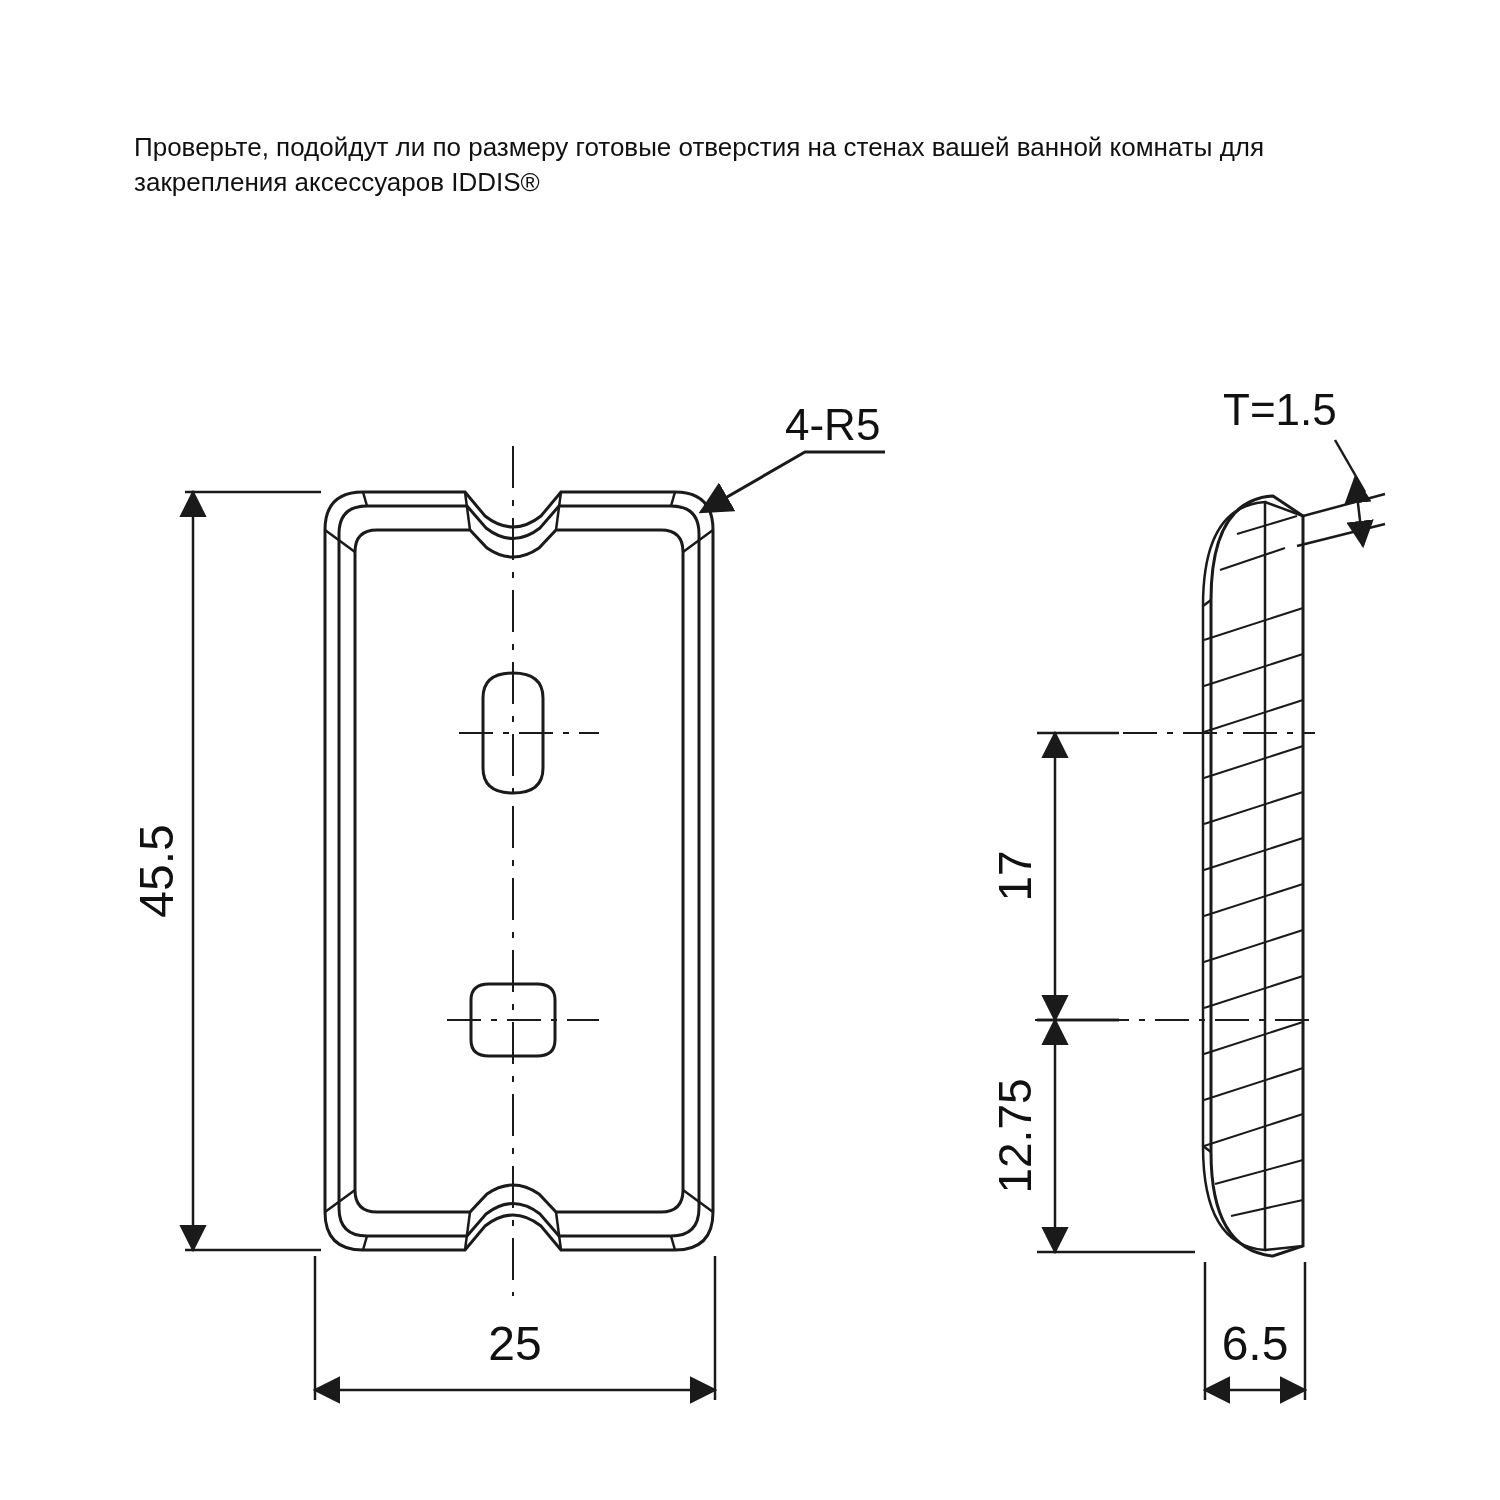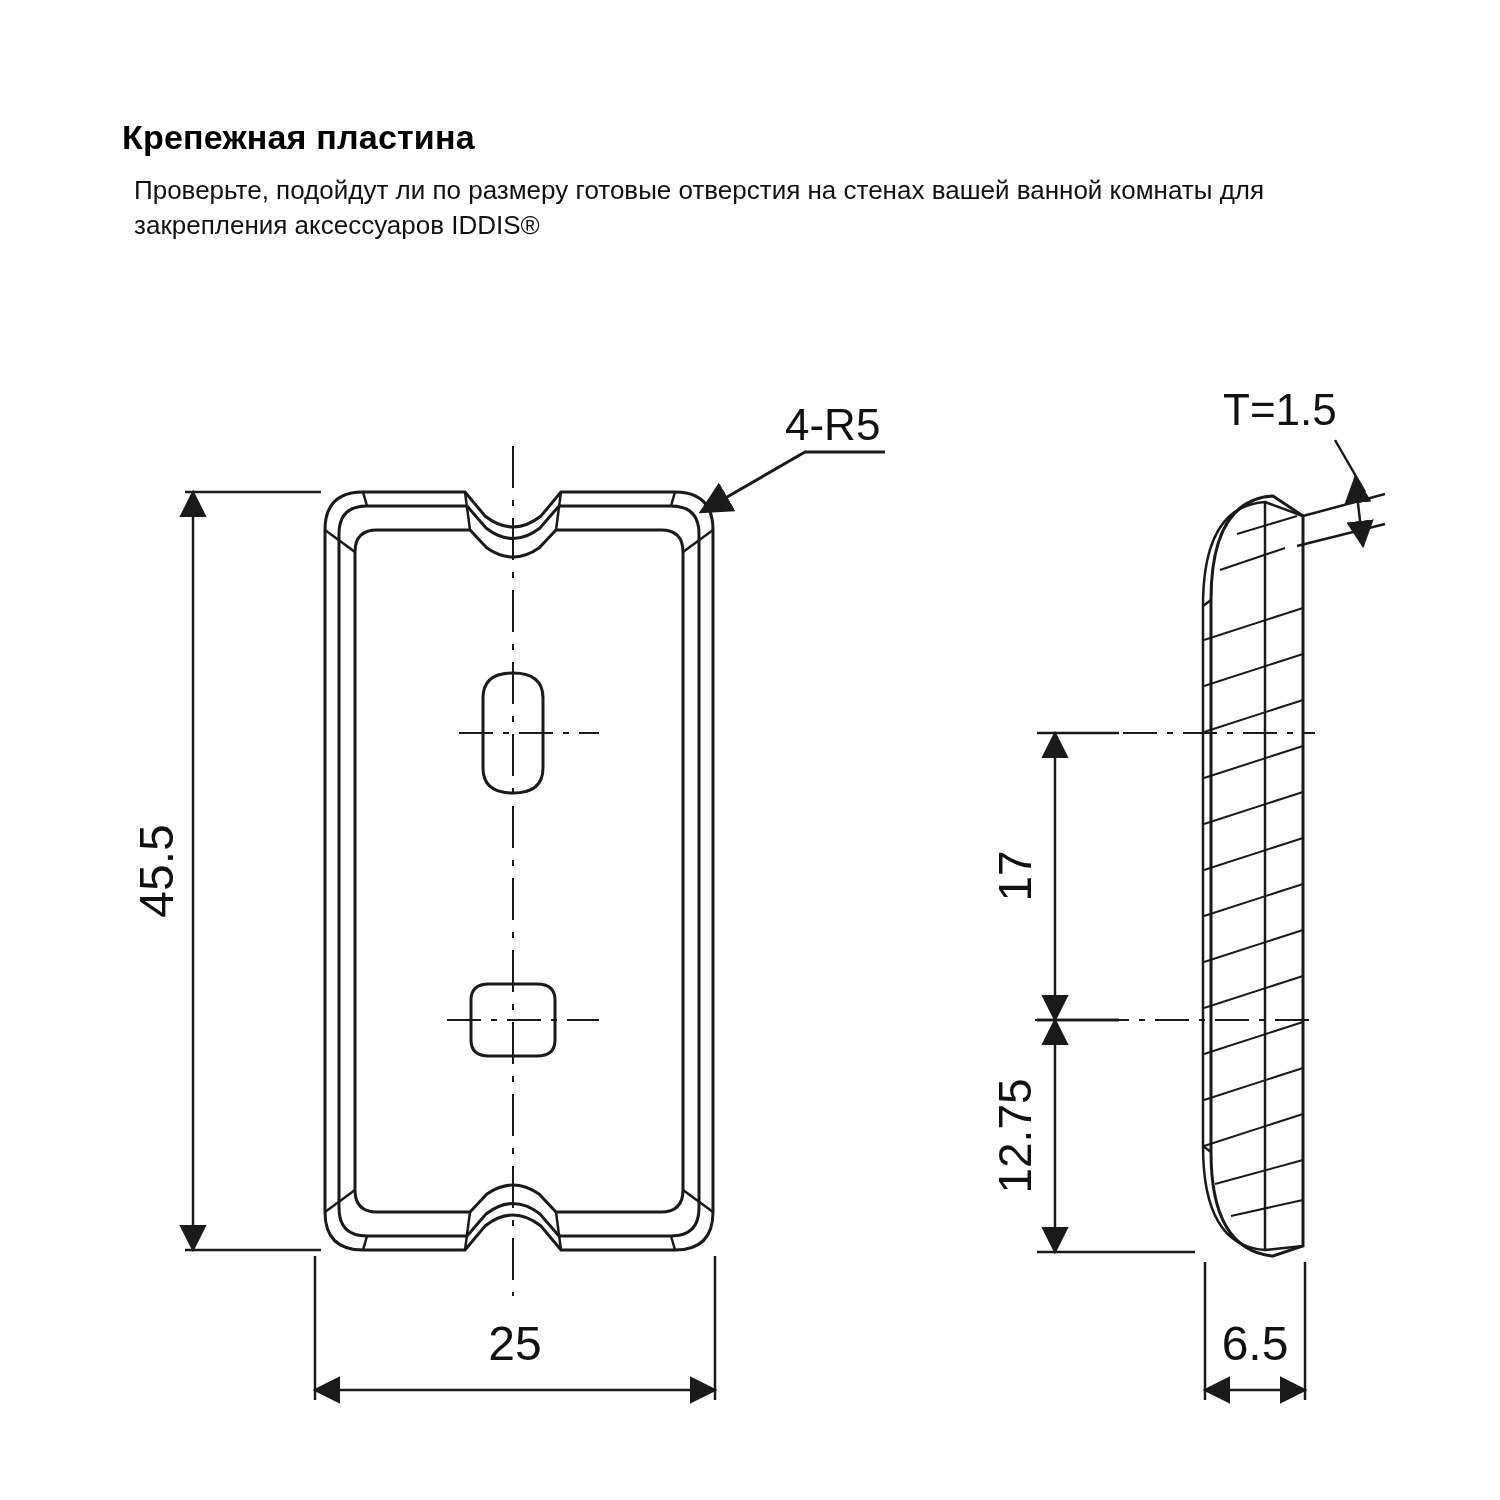--- a/index.html
+++ b/index.html
@@ -45,21 +45,20 @@
   }
   svg text {
     font-family: "Liberation Sans", sans-serif;
     fill: #111111;
   }
 </style>
 </head>
 <body>
 
 <div class="header">
-  <h1 class="title">Крепежная пластина</h1>
   <p class="subtitle">Проверьте, подойдут ли по размеру готовые отверстия на стенах вашей ванной комнаты для закрепления аксессуаров IDDIS®</p>
 </div>
 
 <div class="drawing">
 <svg viewBox="0 0 1500 1500" width="1500" height="1500" xmlns="http://www.w3.org/2000/svg">
   <defs>
     <marker id="arrA" viewBox="0 0 12 12" refX="11" refY="6" markerWidth="11" markerHeight="11" orient="auto">
       <path d="M0,0 L12,6 L0,12 z" fill="#1a1a1a"></path>
     </marker>
     <marker id="arrB" viewBox="0 0 12 12" refX="1" refY="6" markerWidth="11" markerHeight="11" orient="auto">

